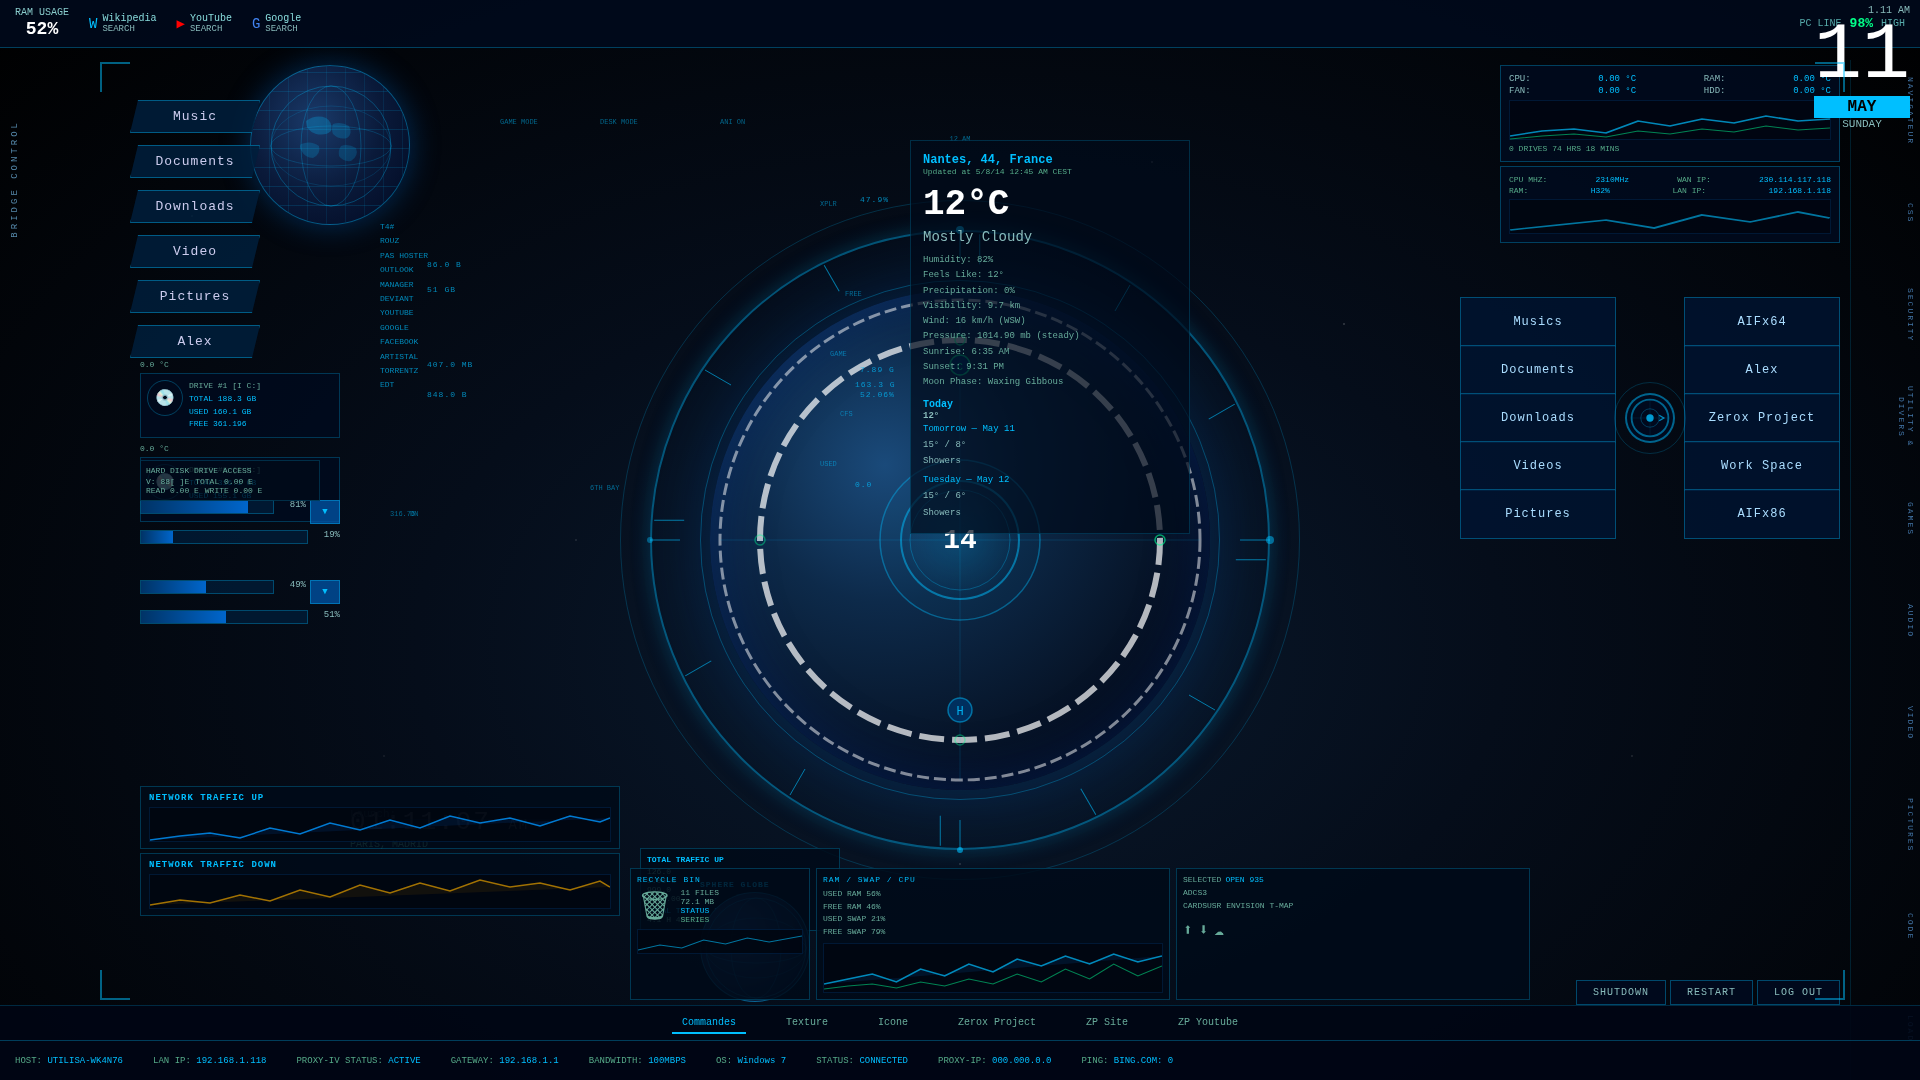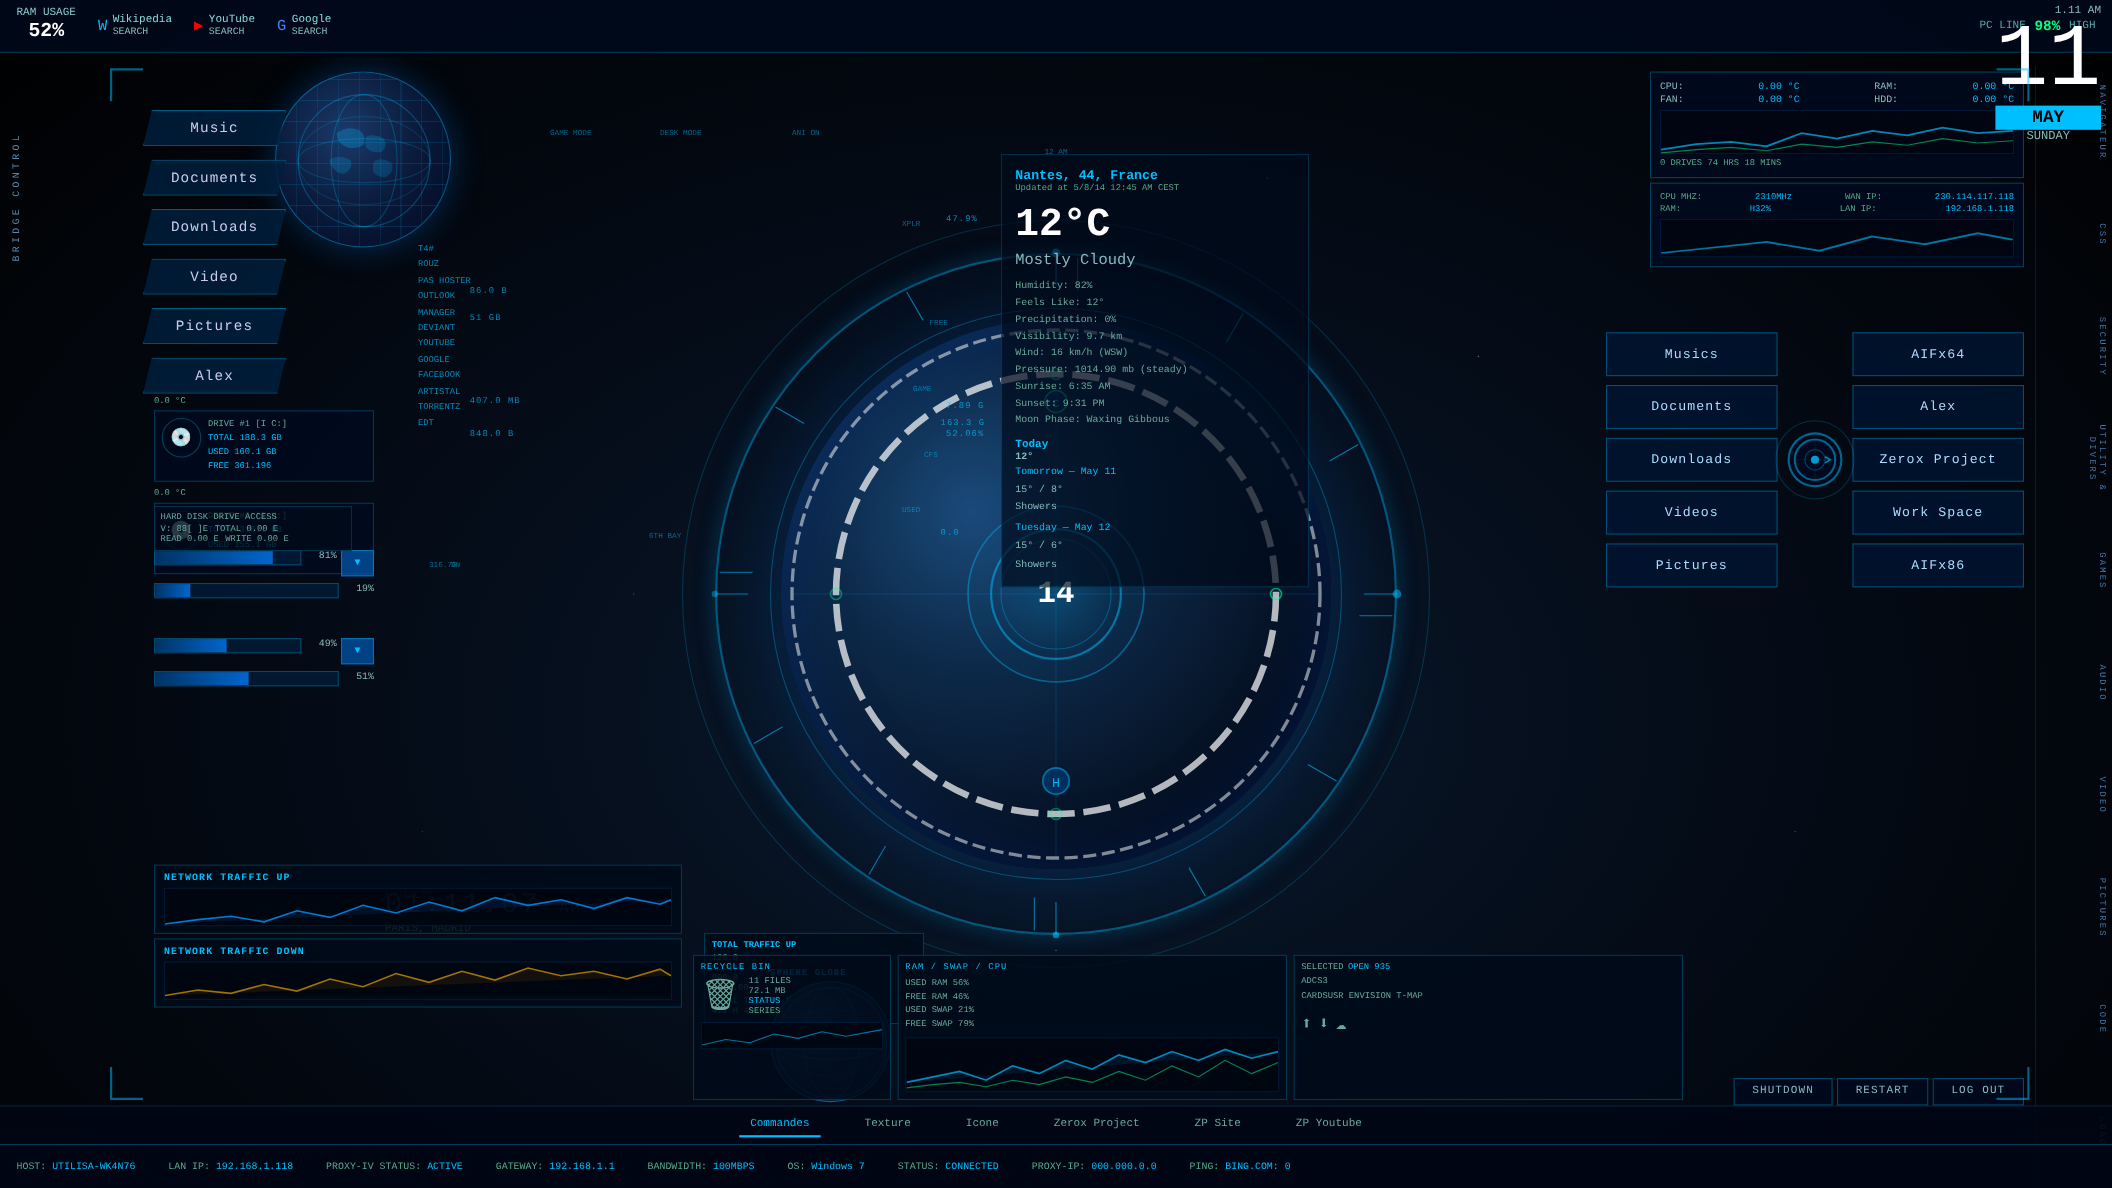--- a/index.html
+++ b/index.html
@@ -281,21 +281,21 @@
     .right-nav-btn {
       background: rgba(0,20,50,0.8);
       border: 1px solid rgba(0,191,255,0.35);
       color: #aaddff;
       font-family: 'Courier New', monospace;
       font-size: 12px;
       padding: 8px 12px;
       cursor: pointer;
       text-align: center;
       letter-spacing: 1px;
-      height: 40px;
+      height: 50px;
       display: flex;
       align-items: center;
       justify-content: center;
     }
     .nav-hub {
       width: 50px;
       height: 50px;
       border-radius: 50%;
       background: rgba(0,10,30,0.9);
       border: 2px solid rgba(0,191,255,0.5);

